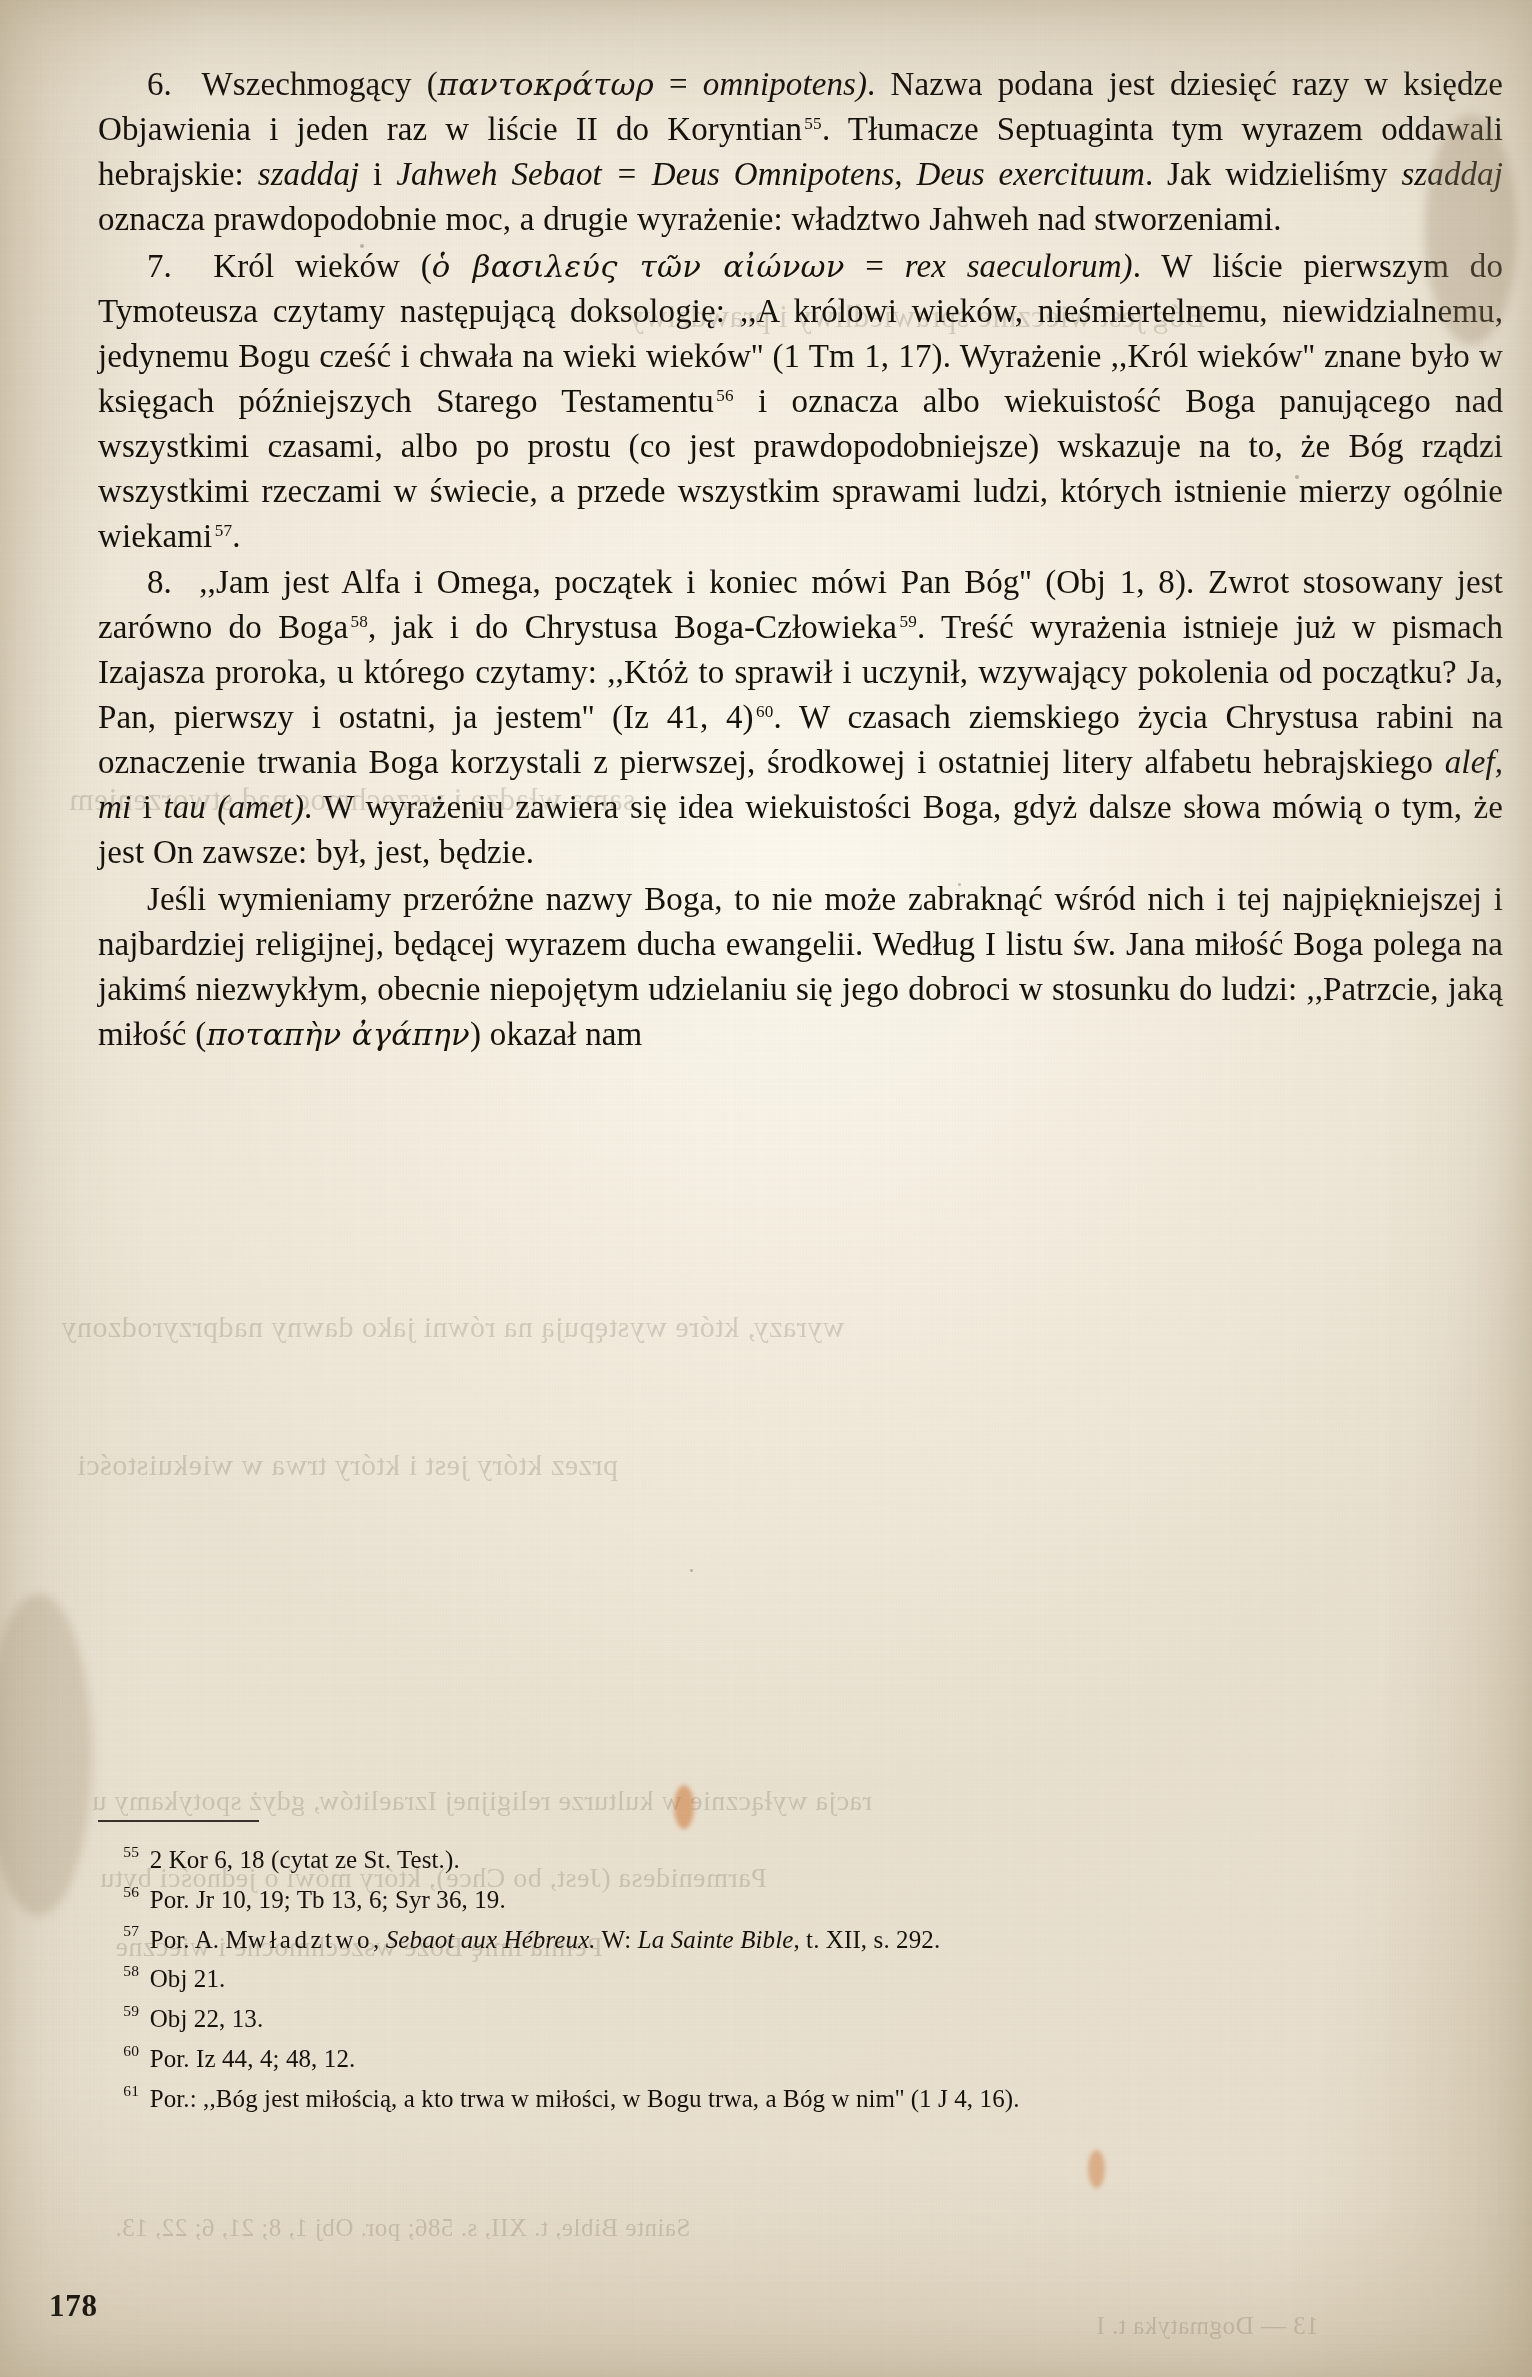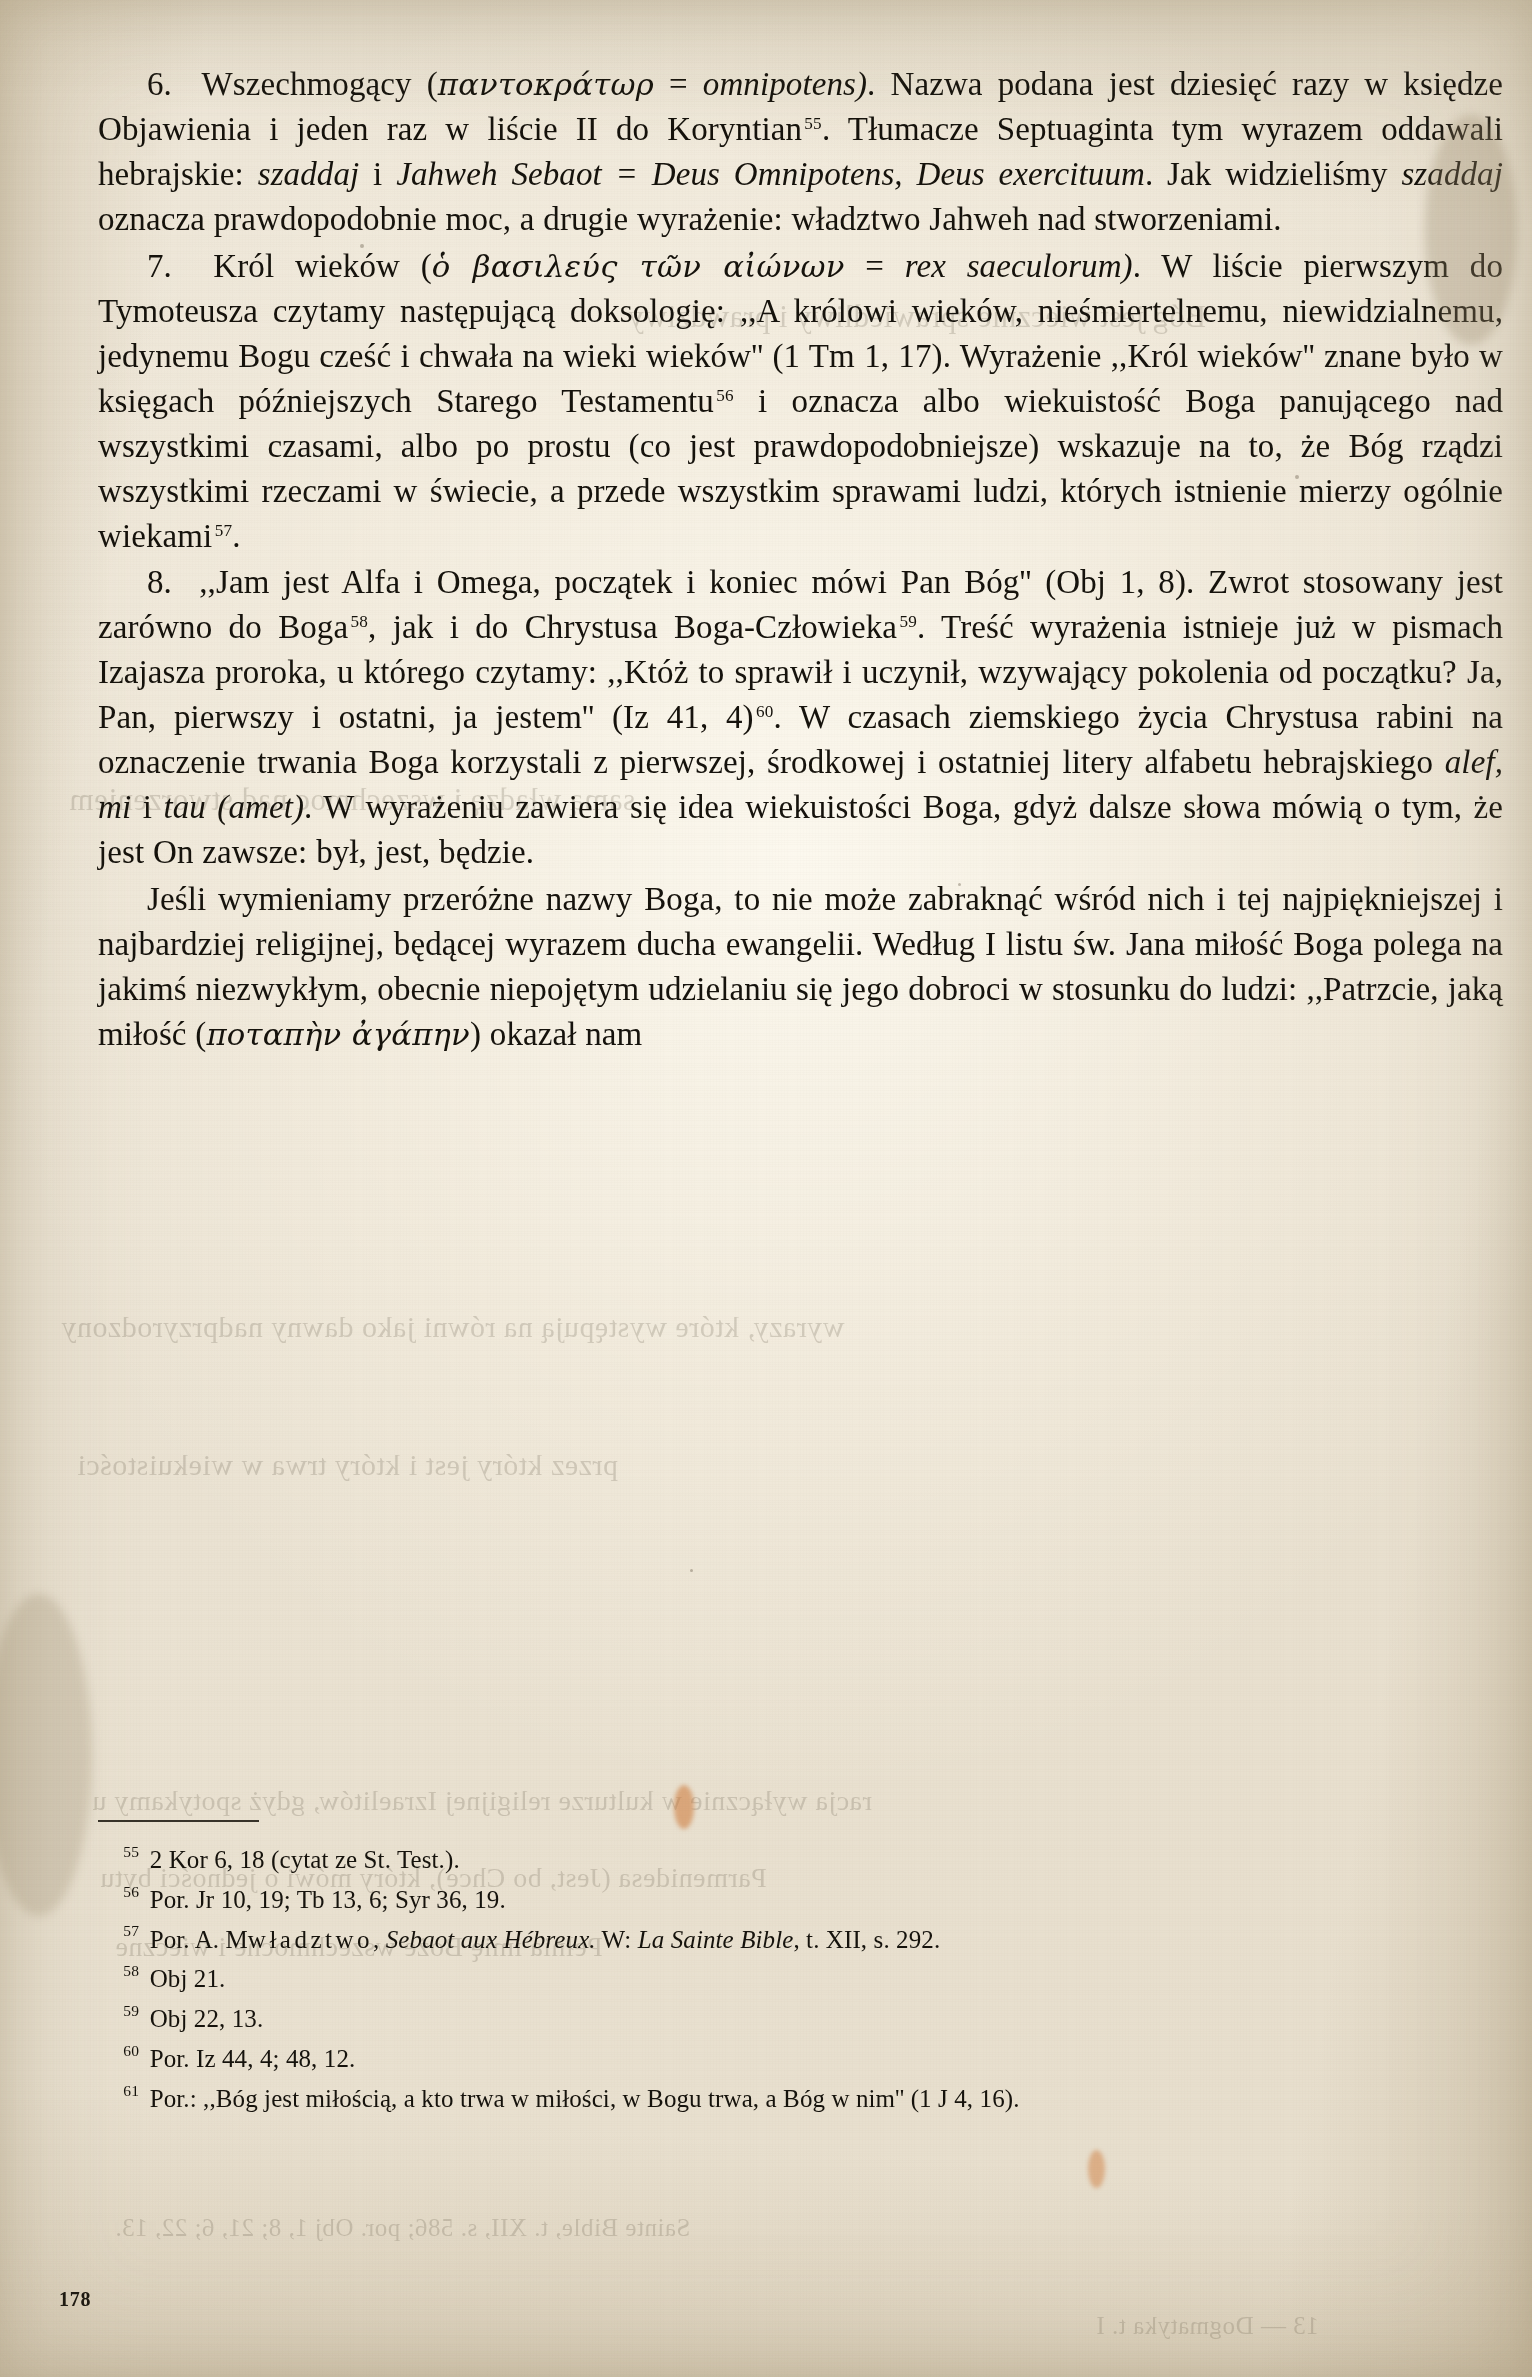--- a/index.html
+++ b/index.html
@@ -129,23 +129,23 @@
     vertical-align: 0.72em;
     line-height: 0;
     text-align: right;
     padding-right: 10.7px;
   }
   .sp-name { letter-spacing: 3.5px; }
 
   
   .folio {
     position: absolute;
-    left: 59px;
+    left: 49px;
     top: 2288px;
-    font-size: 20px;
+    font-size: 31px;
     font-weight: 700;
     letter-spacing: 0.8px;
   }
 
   
   .speck {
     position: absolute;
     border-radius: 50%;
     background: rgba(70,58,40,0.32);
     pointer-events: none;

